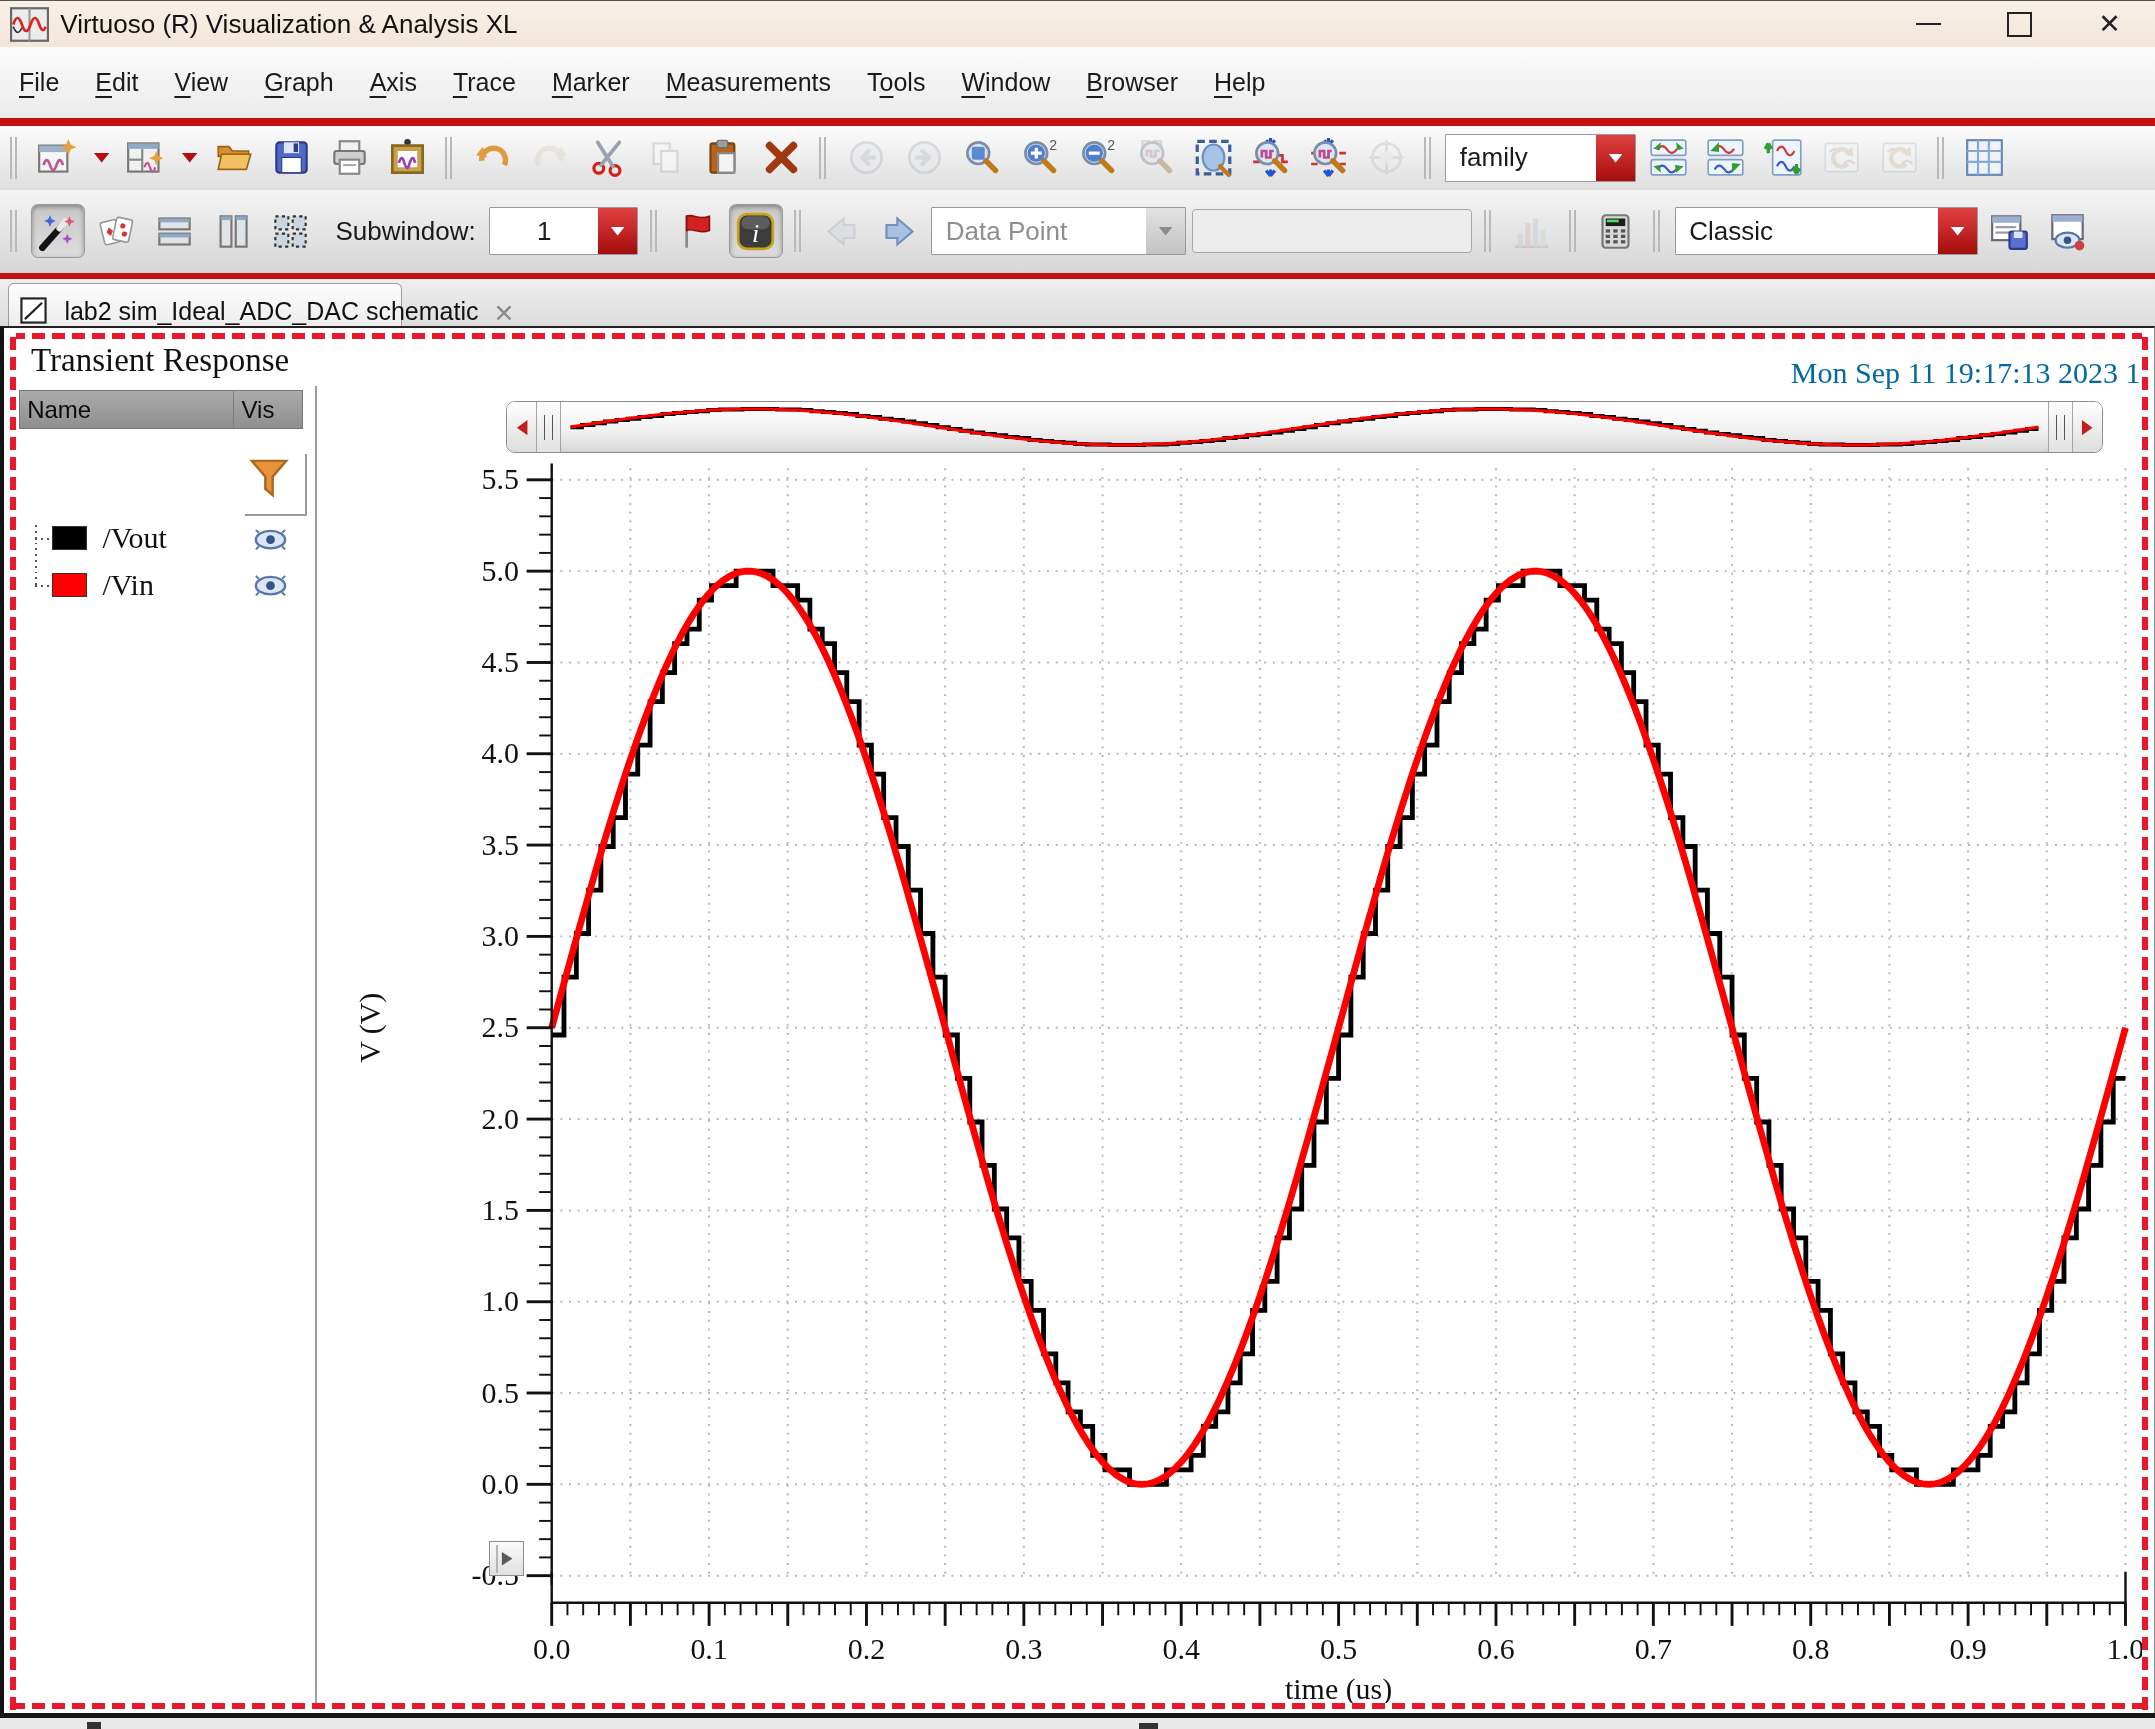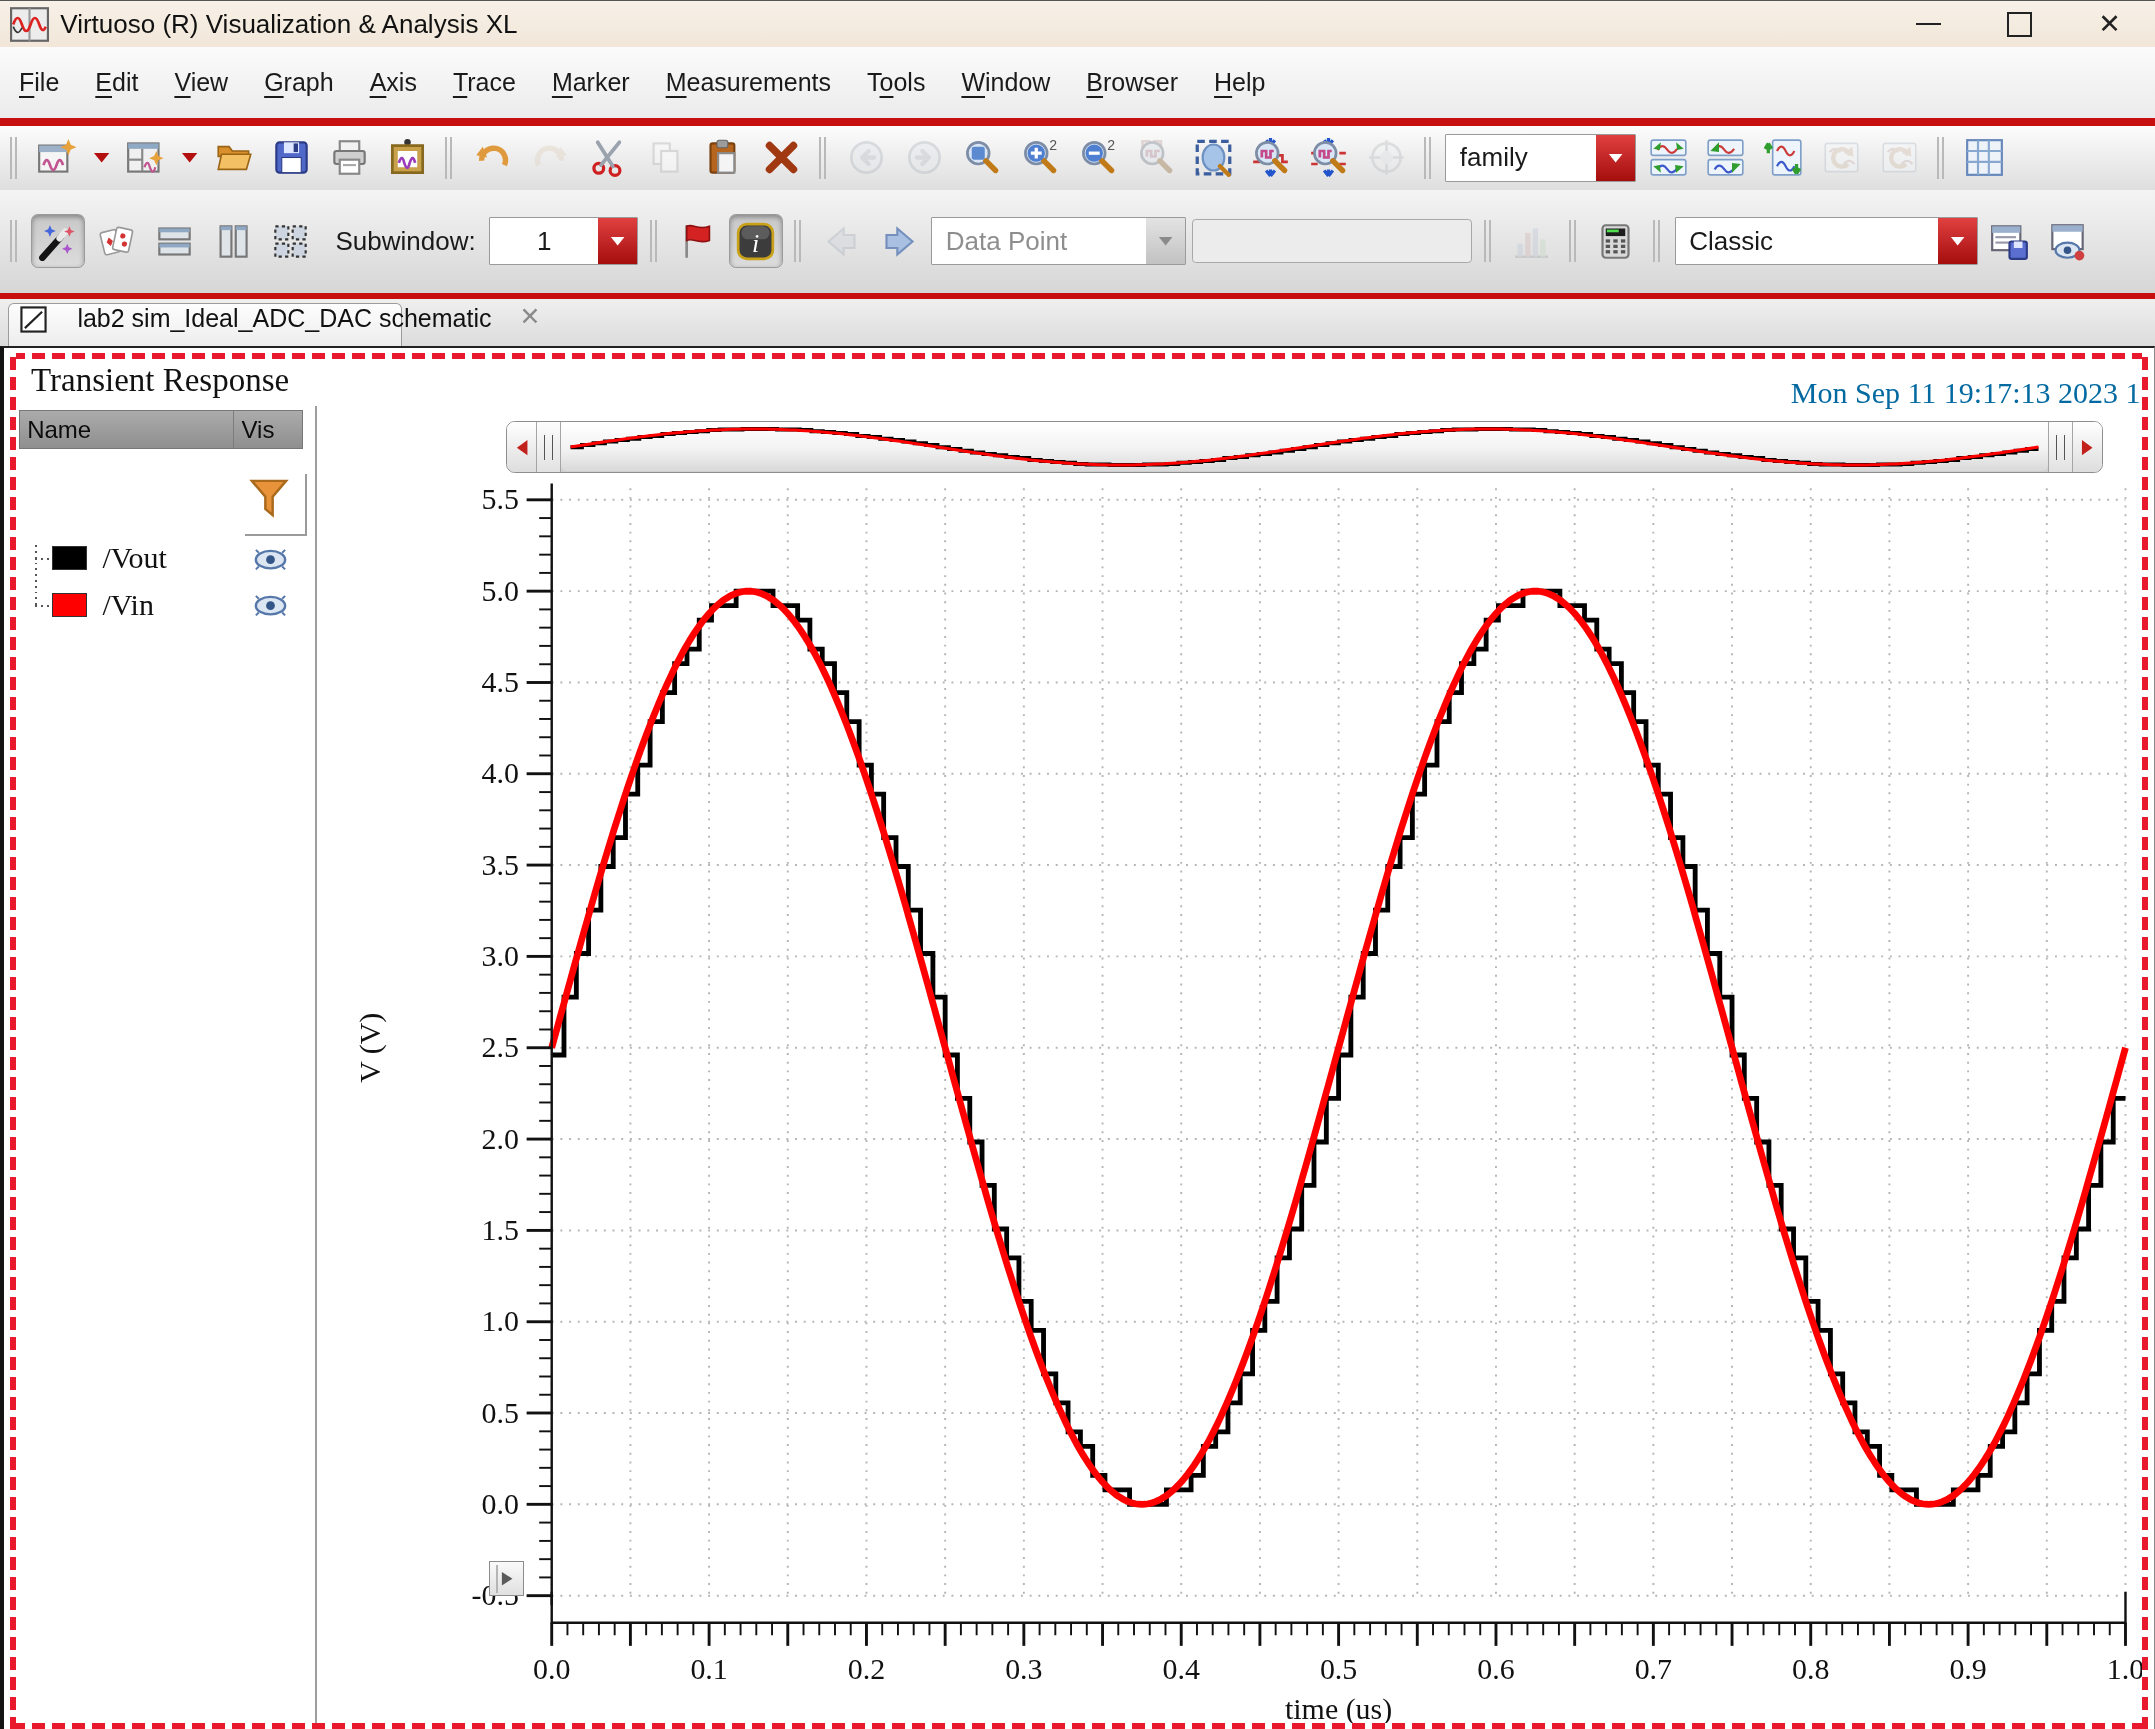--- a/index.html
+++ b/index.html
@@ -20,21 +20,21 @@
     display:flex;align-items:center;gap:36px;padding-left:19px;font-size:25px;color:#1a1a1a;}
   .menu-item{cursor:default;}
   .menu-item u{text-decoration:underline;text-underline-offset:4.8px;text-decoration-thickness:1.9px;}
   .brand{position:absolute;right:-9.7px;top:15.4px;font-family:"DejaVu Sans Mono",monospace;
     font-weight:bold;font-size:37px;letter-spacing:1px;color:#1b1b1b;}
   .redline{height:7.7px;background:#c70f0f;}
   .redline2{height:6.8px;background:#c70f0f;}
   
   .toolbar{height:64px;background:linear-gradient(#fcfcfc,#dedede);display:flex;align-items:center;
     gap:5.8px;padding-left:3.9px;overflow:hidden;}
-  .toolbar2{height:103px;background:linear-gradient(#f4f4f4,#d6d6d6);align-items:center;}
+  .toolbar2{height:83px;background:linear-gradient(#f4f4f4,#d6d6d6);align-items:center;}
   .grip{width:9.7px;height:42px;margin:0 5.8px;
     background:repeating-linear-gradient(90deg,#b9b9b9 0 1.9px,transparent 1.9px 4.8px);}
   .btn{width:52px;height:52px;border-radius:6.8px;display:flex;align-items:center;justify-content:center;
     position:relative;flex:0 0 auto;}
   .btn.disabled{opacity:.45;filter:grayscale(55%);}
   .btn.pressed{background:linear-gradient(#c8c8c8,#dcdcdc);box-shadow:inset 0 1.9px 4.8px rgba(0,0,0,.35);
     border:1px solid #9a9a9a;}
   .icon{width:39px;height:39px;display:inline-block;}
   .icon svg{width:100%;height:100%;}
   .dd{width:25px;height:52px;display:flex;align-items:center;justify-content:center;flex:0 0 auto;}
@@ -46,22 +46,22 @@
   .combo.disabled .txt{color:#8e8e8e;}
   .combo .arrow{width:39px;display:flex;align-items:center;justify-content:center;
     background:linear-gradient(#e04040,#a50d0d);}
   .combo .arrow.gray{background:linear-gradient(#e3e3e3,#c2c2c2);}
   .combo .arrow svg{width:19.3px;height:13.5px;}
   .tb-label{font-size:26px;color:#1a1a1a;margin:0 7.7px 0 13.5px;flex:0 0 auto;}
   .field{height:42px;background:#ececec;border:1.9px solid #a8a8a8;border-radius:3.9px;flex:0 0 auto;}
   
   .tabbar{height:47px;background:linear-gradient(#efefef,#dcdcdc);position:relative;}
   .tab{position:absolute;left:7.7px;bottom:0;height:42px;width:373px;background:linear-gradient(#fdfdfd,#ededed);
-    border:1.9px solid #9c9c9c;border-bottom:none;border-radius:5.8px 5.8px 0 0;display:flex;align-items:flex-start;
-    padding:0 9.7px;gap:28px;margin-top:24px;}
+    border:1.9px solid #9c9c9c;border-bottom:none;border-radius:5.8px 5.8px 0 0;display:flex;align-items:flex-end;
+    padding:0 9.7px;gap:15px;margin-top:24px;}
   .tab .label{font-size:25px;color:#111;white-space:nowrap;}
   .tab .close{margin-left:auto;color:#8a8a8a;font-size:25px;line-height:1;}
   .tab-icon{width:31px;height:31px;flex:0 0 auto;}
   
   .main{position:relative;height:1385px;background:#ffffff;border-top:2.9px solid #222;
     border-left:4.8px solid #141414;border-right:1.9px solid #888;overflow:hidden;padding-left:36px;}
   .ants{position:absolute;z-index:40;pointer-events:none;}
   .ants.h{height:5.8px;left:7.7px;right:7.7px;background:repeating-linear-gradient(90deg,#e8192c 0 12.6px,#fff 12.6px 20px);}
   .ants.v{width:5.8px;top:3.9px;bottom:3.9px;background:repeating-linear-gradient(0deg,#e8192c 0 12.6px,#fff 12.6px 20px);}
   .plot-title{position:absolute;left:27px;top:13.5px;font-family:"Liberation Serif",serif;font-size:33px;color:#111;}

